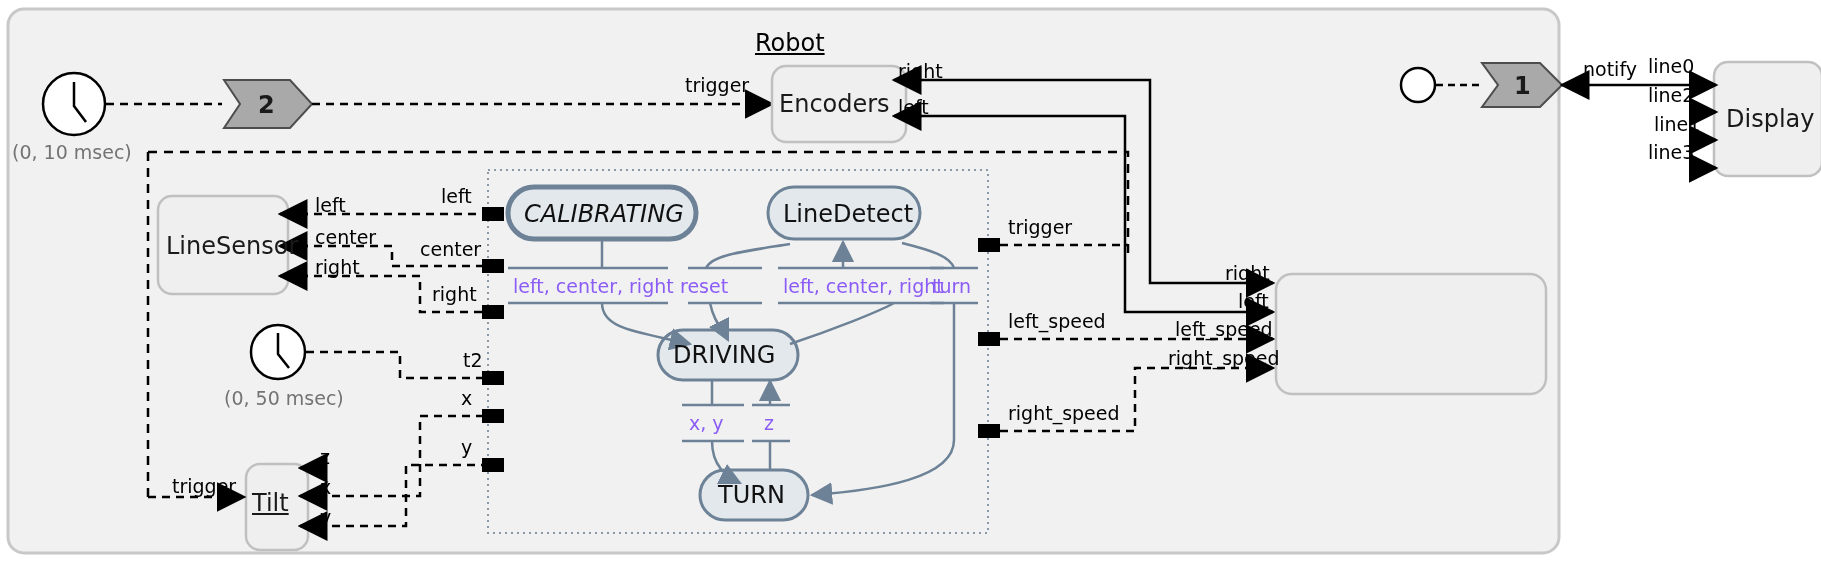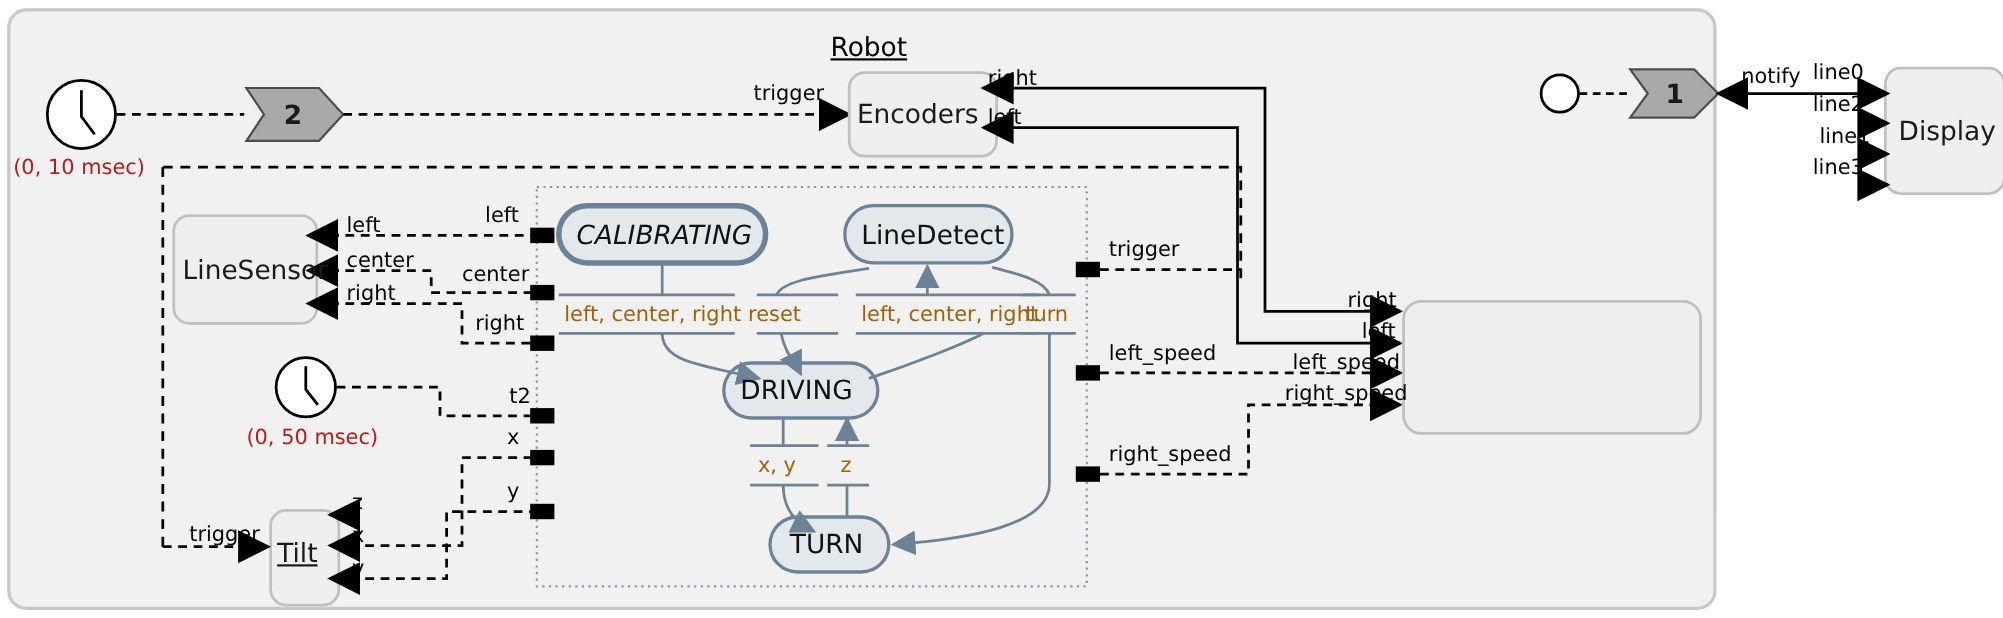--- a/index.html
+++ b/index.html
@@ -38,21 +38,21 @@
   .state-label {
     position: absolute;
     font-size: 24px;
     color: #111111;
     white-space: nowrap;
     line-height: 1;
   }
   .trans-label {
     position: absolute;
     font-size: 19px;
-    color: #a16207;
+    color: #8b5cf6;
     white-space: nowrap;
     line-height: 1;
     text-align: center;
   }
   .prio-num {
     position: absolute;
     font-size: 24px;
     font-weight: bold;
     color: #1a1a1a;
     white-space: nowrap;
@@ -63,21 +63,21 @@
     font-size: 24px;
     color: #000000;
     white-space: nowrap;
     line-height: 1;
     text-decoration: underline;
     margin-top: 12px;
   }
   .clk-cap {
     position: absolute;
     font-size: 19px;
-    color: #b91c1c;
+    color: #737373;
     white-space: nowrap;
     line-height: 1;
   }
 </style>
 </head>
 <body>
 
 <div id="root">
 
   <svg id="svg-layer" viewBox="0 0 1821 562" xmlns="http://www.w3.org/2000/svg">

